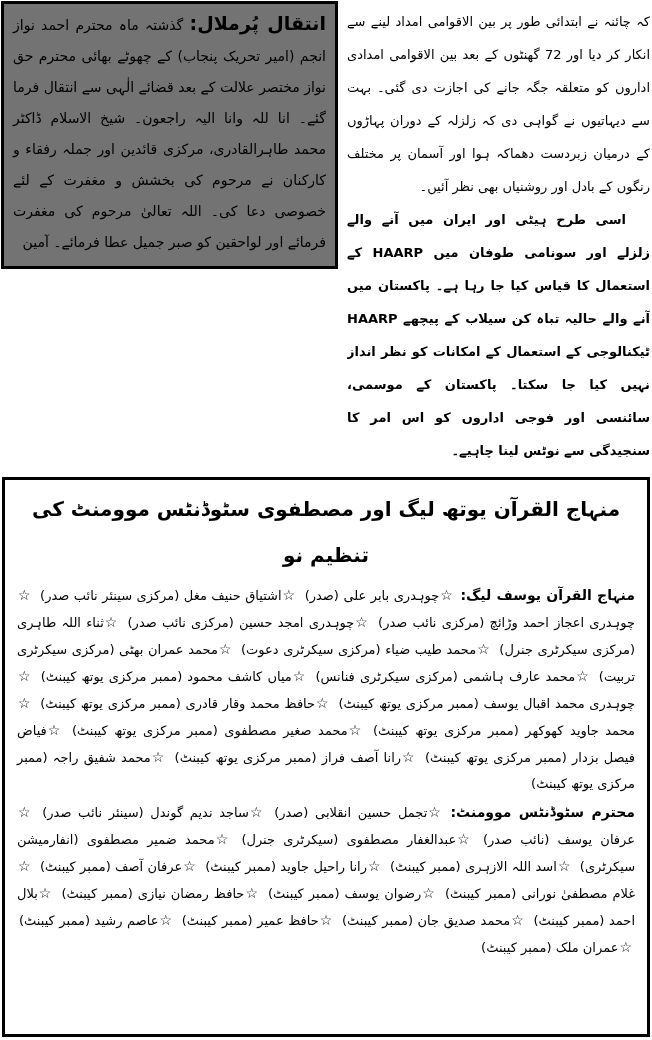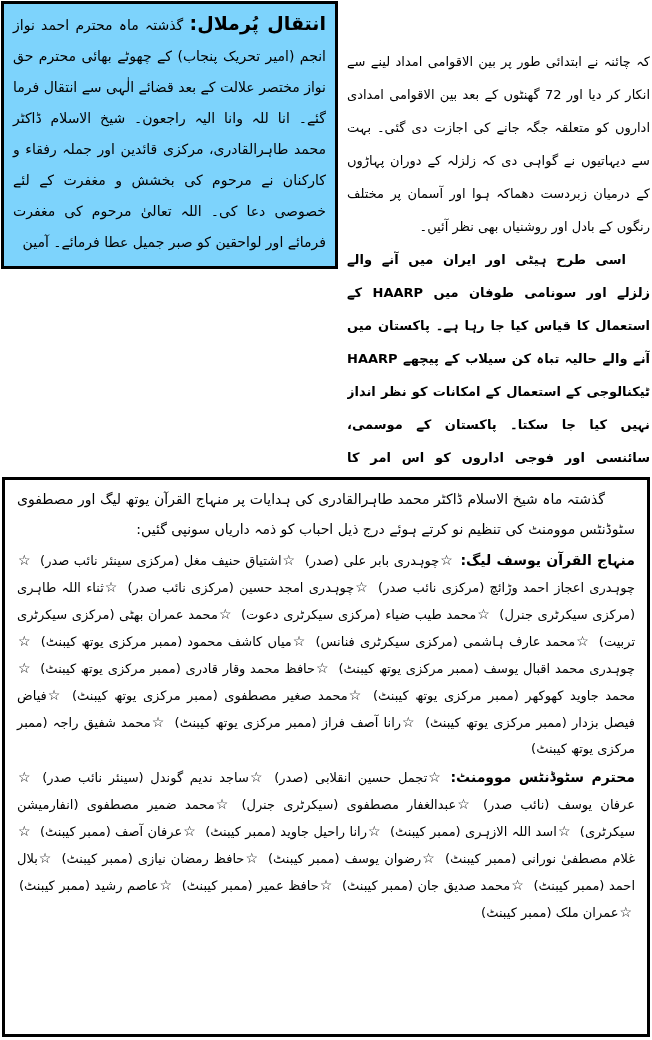--- a/index.html
+++ b/index.html
@@ -14,40 +14,39 @@
     overflow:hidden;
   }
   
   .obituary-box{
     position:absolute;top:1px;left:1px;
     width:337px;height:268px;
     border:3px solid #000;
     box-sizing:border-box;
     padding:4px 9px;
     overflow:hidden;
-    background:#7dd3fc;
+    background:#737373;
   }
   .obituary-text{
     margin:0;
     font-size:14px;line-height:31px;
     text-align:justify;
   }
   .obituary-title{
     font-weight:bold;
     font-size:19px;
     letter-spacing:0.5px;
   }
   
   .news-column{
     position:absolute;top:0;left:347px;
     width:303px;height:470px;
     box-sizing:border-box;
     padding-top:5px;
     overflow:hidden;
-    margin-top:40px;
   }
   .news-para{
     margin:0;
     font-size:13px;line-height:33px;
     text-align:justify;
   }
   .news-para.indent{text-indent:24px;font-weight:bold;}
   
   .announcement-box{
     position:absolute;top:477px;left:2px;
@@ -101,21 +100,21 @@
       <span>گذشتہ ماہ محترم احمد نواز انجم (امیر تحریک پنجاب) کے چھوٹے بھائی محترم حق نواز مختصر علالت کے بعد قضائے الٰہی سے انتقال فرما گئے۔ انا للہ وانا الیہ راجعون۔ شیخ الاسلام ڈاکٹر محمد طاہرالقادری، مرکزی قائدین اور جملہ رفقاء و کارکنان نے مرحوم کی بخشش و مغفرت کے لئے خصوصی دعا کی۔ اللہ تعالیٰ مرحوم کی مغفرت فرمائے اور لواحقین کو صبر جمیل عطا فرمائے۔ آمین</span>
     </p>
   </section>
 
   <section class="news-column">
     <p class="news-para">کہ چائنہ نے ابتدائی طور پر بین الاقوامی امداد لینے سے انکار کر دیا اور 72 گھنٹوں کے بعد بین الاقوامی امدادی اداروں کو متعلقہ جگہ جانے کی اجازت دی گئی۔ بہت سے دیہاتیوں نے گواہی دی کہ زلزلہ کے دوران پہاڑوں کے درمیان زبردست دھماکہ ہوا اور آسمان پر مختلف رنگوں کے بادل اور روشنیاں بھی نظر آئیں۔</p>
     <p class="news-para indent">اسی طرح ہیٹی اور ایران میں آنے والے زلزلے اور سونامی طوفان میں HAARP کے استعمال کا قیاس کیا جا رہا ہے۔ پاکستان میں آنے والے حالیہ تباہ کن سیلاب کے پیچھے HAARP ٹیکنالوجی کے استعمال کے امکانات کو نظر انداز نہیں کیا جا سکتا۔ پاکستان کے موسمی، سائنسی اور فوجی اداروں کو اس امر کا سنجیدگی سے نوٹس لینا چاہیے۔</p>
   </section>
 
   <section class="announcement-box">
-    <p class="announcement-intro">گذشتہ ماہ شیخ الاسلام ڈاکٹر محمد طاہرالقادری کی ہدایات پر منہاج القرآن یوتھ لیگ اور مصطفوی سٹوڈنٹس موومنٹ کی تنظیم نو کرتے ہوئے درج ذیل احباب کو ذمہ داریاں سونپی گئیں:</p>
+    <h1 class="announcement-heading">منہاج القرآن یوتھ لیگ اور مصطفوی سٹوڈنٹس موومنٹ کی تنظیم نو</h1>
 
     <p class="member-para">
       <span class="group-label">منہاج القرآن یوسف لیگ:</span>
       <span class="members"><span class="star">☆</span><span class="member">چوہدری بابر علی (صدر)</span> <span class="star">☆</span><span class="member">اشتیاق حنیف مغل (مرکزی سینئر نائب صدر)</span> <span class="star">☆</span><span class="member">چوہدری اعجاز احمد وڑائچ (مرکزی نائب صدر)</span> <span class="star">☆</span><span class="member">چوہدری امجد حسین (مرکزی نائب صدر)</span> <span class="star">☆</span><span class="member">ثناء اللہ طاہری (مرکزی سیکرٹری جنرل)</span> <span class="star">☆</span><span class="member">محمد طیب ضیاء (مرکزی سیکرٹری دعوت)</span> <span class="star">☆</span><span class="member">محمد عمران بھٹی (مرکزی سیکرٹری تربیت)</span> <span class="star">☆</span><span class="member">محمد عارف ہاشمی (مرکزی سیکرٹری فنانس)</span> <span class="star">☆</span><span class="member">میاں کاشف محمود (ممبر مرکزی یوتھ کیبنٹ)</span> <span class="star">☆</span><span class="member">چوہدری محمد اقبال یوسف (ممبر مرکزی یوتھ کیبنٹ)</span> <span class="star">☆</span><span class="member">حافظ محمد وقار قادری (ممبر مرکزی یوتھ کیبنٹ)</span> <span class="star">☆</span><span class="member">محمد جاوید کھوکھر (ممبر مرکزی یوتھ کیبنٹ)</span> <span class="star">☆</span><span class="member">محمد صغیر مصطفوی (ممبر مرکزی یوتھ کیبنٹ)</span> <span class="star">☆</span><span class="member">فیاض فیصل بزدار (ممبر مرکزی یوتھ کیبنٹ)</span> <span class="star">☆</span><span class="member">رانا آصف فراز (ممبر مرکزی یوتھ کیبنٹ)</span> <span class="star">☆</span><span class="member">محمد شفیق راجہ (ممبر مرکزی یوتھ کیبنٹ)</span> </span>
     </p>
 
     <p class="member-para">
       <span class="group-label">محترم سٹوڈنٹس موومنٹ:</span>
       <span class="members"><span class="star">☆</span><span class="member">تجمل حسین انقلابی (صدر)</span> <span class="star">☆</span><span class="member">ساجد ندیم گوندل (سینئر نائب صدر)</span> <span class="star">☆</span><span class="member">عرفان یوسف (نائب صدر)</span> <span class="star">☆</span><span class="member">عبدالغفار مصطفوی (سیکرٹری جنرل)</span> <span class="star">☆</span><span class="member">محمد ضمیر مصطفوی (انفارمیشن سیکرٹری)</span> <span class="star">☆</span><span class="member">اسد اللہ الازہری (ممبر کیبنٹ)</span> <span class="star">☆</span><span class="member">رانا راحیل جاوید (ممبر کیبنٹ)</span> <span class="star">☆</span><span class="member">عرفان آصف (ممبر کیبنٹ)</span> <span class="star">☆</span><span class="member">غلام مصطفیٰ نورانی (ممبر کیبنٹ)</span> <span class="star">☆</span><span class="member">رضوان یوسف (ممبر کیبنٹ)</span> <span class="star">☆</span><span class="member">حافظ رمضان نیازی (ممبر کیبنٹ)</span> <span class="star">☆</span><span class="member">بلال احمد (ممبر کیبنٹ)</span> <span class="star">☆</span><span class="member">محمد صدیق جان (ممبر کیبنٹ)</span> <span class="star">☆</span><span class="member">حافظ عمیر (ممبر کیبنٹ)</span> <span class="star">☆</span><span class="member">عاصم رشید (ممبر کیبنٹ)</span> <span class="star">☆</span><span class="member">عمران ملک (ممبر کیبنٹ)</span> </span>
     </p>

